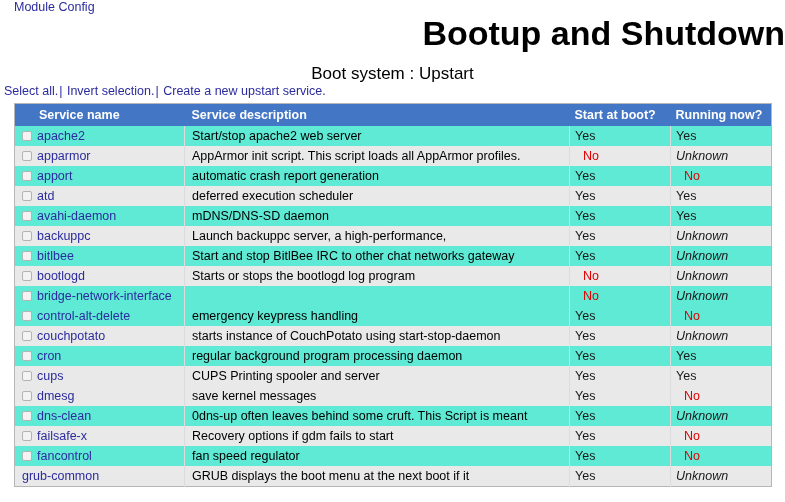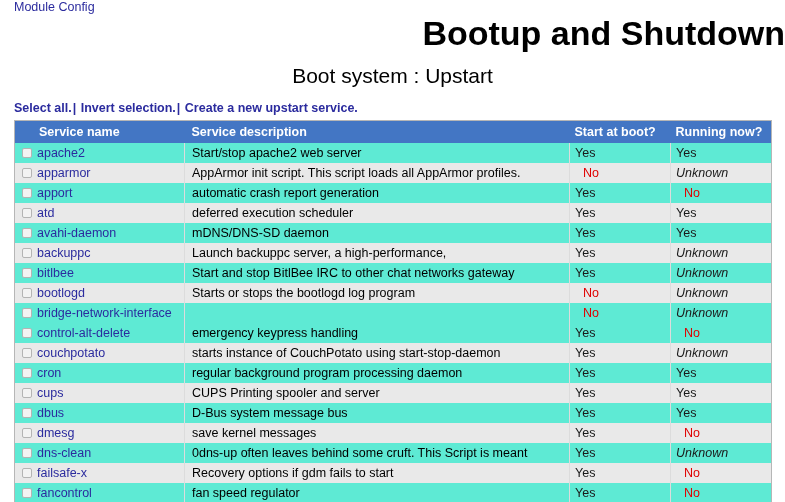--- a/index.html
+++ b/index.html
@@ -31,31 +31,29 @@
     text-align: right;
     font-size: 34px;
     font-weight: bold;
     color: #000;
     padding-top: 14px;
     letter-spacing: 0px;
     font-family: "Liberation Sans", sans-serif;
   }
   .page-subtitle {
     text-align: center;
-    font-size: 21px;
+    font-size: 17px;
     color: #000;
     margin-top: 11px;
   }
   .actions-bar {
-    margin-top: 13px;
-    padding-left: 14px;
+    padding-left: 4px;
     font-size: 12.5px;
     color: #2b2b9e;
     white-space: nowrap;
-    font-weight: bold;
   }
   .actions-bar .sep {
     color: #2b2b9e;
     padding: 0 1px;
   }
   .table-wrap {
     margin-top: 5px;
     padding-left: 14px;
     padding-right: 14px;
   }
@@ -227,26 +225,20 @@
             <td class="c-desc">regular background program processing daemon</td>
             <td class="c-boot"><span class="val-yes">Yes</span></td>
             <td class="c-run"><span class="val-yes">Yes</span></td>
           </tr>
           <tr class="even">
             <td class="c-name"><span class="cb"></span><a class="svc-name" href="#">cups</a></td>
             <td class="c-desc">CUPS Printing spooler and server</td>
             <td class="c-boot"><span class="val-yes">Yes</span></td>
             <td class="c-run"><span class="val-yes">Yes</span></td>
           </tr>
-          <tr class="odd">
-            <td class="c-name"><span class="cb"></span><a class="svc-name" href="#">dbus</a></td>
-            <td class="c-desc">D-Bus system message bus</td>
-            <td class="c-boot"><span class="val-yes">Yes</span></td>
-            <td class="c-run"><span class="val-yes">Yes</span></td>
-          </tr>
           <tr class="even">
             <td class="c-name"><span class="cb"></span><a class="svc-name" href="#">dmesg</a></td>
             <td class="c-desc">save kernel messages</td>
             <td class="c-boot"><span class="val-yes">Yes</span></td>
             <td class="c-run"><span class="val-no">No</span></td>
           </tr>
           <tr class="odd">
             <td class="c-name"><span class="cb"></span><a class="svc-name" href="#">dns-clean</a></td>
             <td class="c-desc">0dns-up often leaves behind some cruft. This Script is meant</td>
             <td class="c-boot"><span class="val-yes">Yes</span></td>

